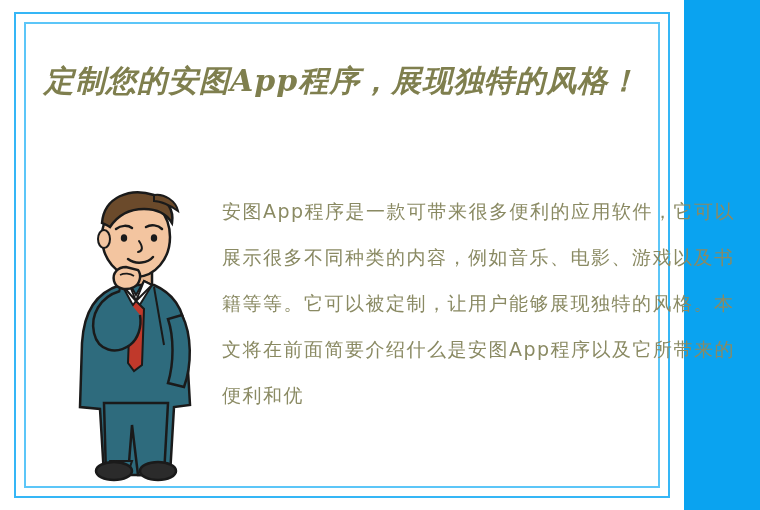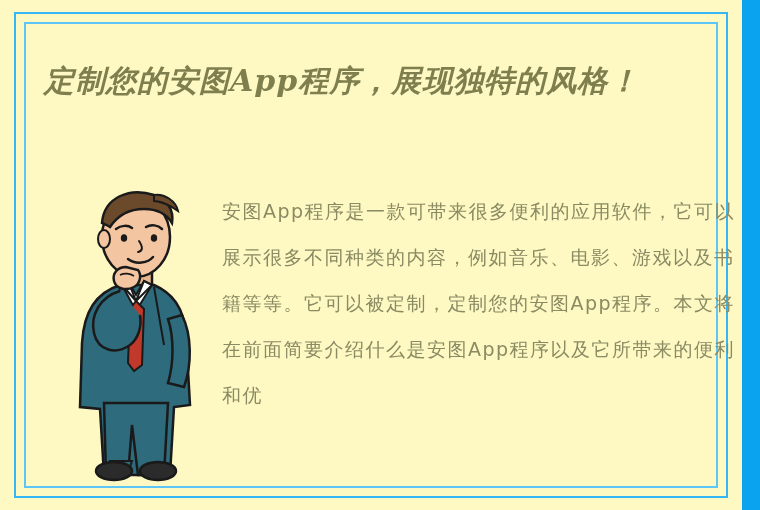--- a/index.html
+++ b/index.html
@@ -8,23 +8,23 @@
   }
   body {
     width: 760px;
     height: 510px;
     background: #0aa3f0;
     font-family: "Liberation Sans", sans-serif;
     overflow: hidden;
   }
   .poster {
     position: relative;
-    width: 742px;
+    width: 684px;
     height: 510px;
-    background: #fef9c3;
+    background: #ffffff;
     box-sizing: border-box;
   }
   
   .frame-outer {
     position: absolute;
     left: 14px;
     top: 12px;
     right: 14px;
     bottom: 12px;
     border: 2px solid #35b6f6;
@@ -130,15 +130,15 @@
 
       <path d="M44 228 L46 300 L68 300 L72 250 L78 300 L104 300 L108 228 Z" fill="#2e6b7d" stroke="#1a1a1a" stroke-width="2.5"></path>
 
       <path d="M48 292 L50 286 L72 286 L70 292 Z" fill="#2e6b7d" stroke="#1a1a1a" stroke-width="2"></path>
 
       <ellipse cx="54" cy="296" rx="18" ry="9" fill="#2b2b2b" stroke="#1a1a1a" stroke-width="2.5"></ellipse>
       <ellipse cx="98" cy="296" rx="18" ry="9" fill="#2b2b2b" stroke="#1a1a1a" stroke-width="2.5"></ellipse>
     </svg>
   </div>
 
-  <div class="body-copy">安图App程序是一款可带来很多便利的应用软件，它可以展示很多不同种类的内容，例如音乐、电影、游戏以及书籍等等。它可以被定制，定制您的安图App程序。本文将在前面简要介绍什么是安图App程序以及它所带来的便利和优</div>
+  <div class="body-copy">安图App程序是一款可带来很多便利的应用软件，它可以展示很多不同种类的内容，例如音乐、电影、游戏以及书籍等等。它可以被定制，让用户能够展现独特的风格。本文将在前面简要介绍什么是安图App程序以及它所带来的便利和优</div>
 
 </div>
 
 </body></html>

